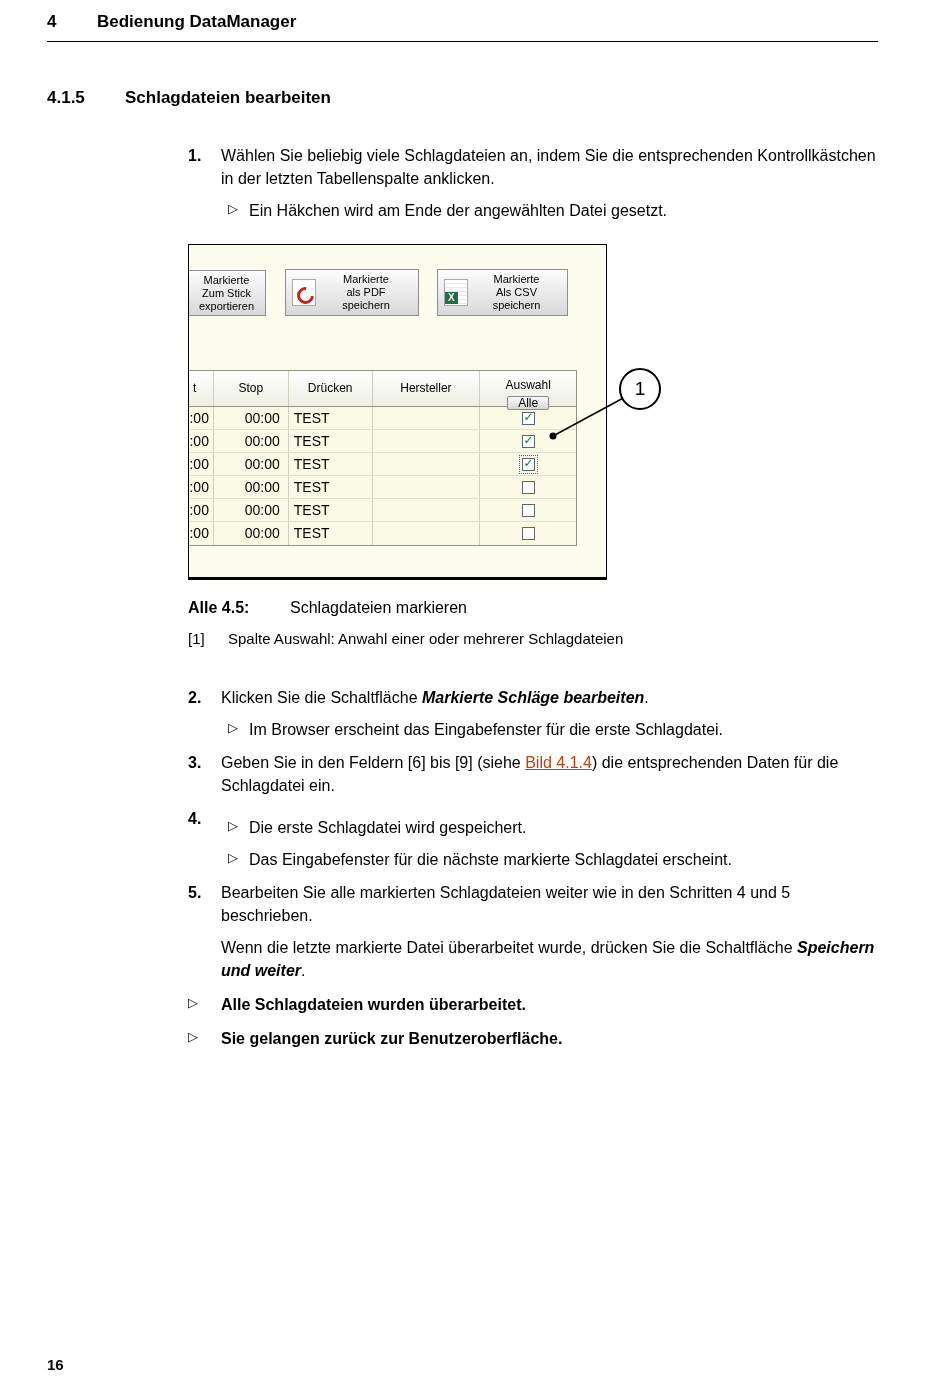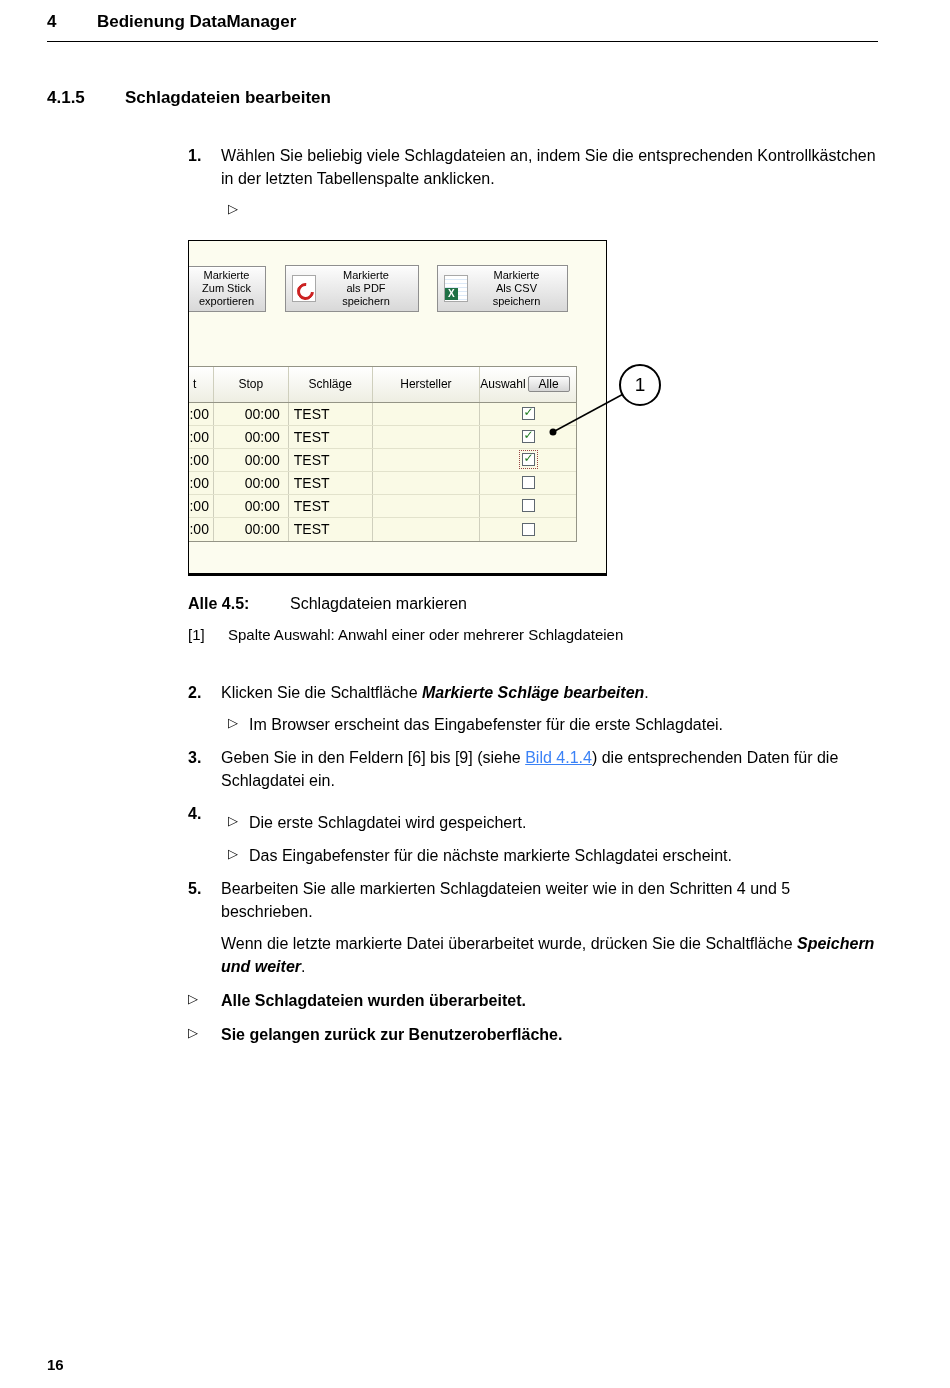--- a/index.html
+++ b/index.html
@@ -23,21 +23,21 @@
   .step.mt-lg{margin-top:36px;}
   .step .num{width:33px;flex:none;font-weight:bold;}
   .step .body{flex:1;min-width:0;}
   .ptext{margin:0;}
   .para{margin-top:9px;}
   .result{display:flex;margin-top:9px;margin-left:7px;}
   .arrow{width:21px;flex:none;font-size:13px;transform:translateY(1px);}
   .final-result{display:flex;margin-top:11px;font-weight:bold;}
   .final-result .arrow{width:33px;font-weight:normal;}
   .b{font-weight:bold;font-style:italic;}
-  a.xref{color:#3b82f6;text-decoration:underline;cursor:pointer;}
+  a.xref{color:#c2410c;text-decoration:underline;cursor:pointer;}
 
   
   .figure-area{position:relative;margin-top:22px;width:690px;height:336px;}
   .figure-box{position:absolute;left:0;top:0;width:419px;height:336px;border:1px solid #000;
               border-bottom-width:3px;background:#fcfcef;z-index:1;}
   .fig-inner{position:absolute;left:0;top:0;right:0;bottom:0;overflow:hidden;}
 
   .fbtn{position:absolute;display:flex;align-items:center;appearance:none;cursor:default;
         border:1px solid #8f8f8f;background:linear-gradient(#fdfdfd,#d8d8d8);box-shadow:inset 0 1px 0 #fff;
         font-family:inherit;font-size:11px;line-height:13px;color:#000;padding:0 2px;}
@@ -65,21 +65,21 @@
   .c-start{width:25px;}
   .c-stop{width:75px;}
   .c-duenger{width:84px;}
   .c-herst{width:108px;}
   .c-auswahl{width:96px;}
   .th.c-start{justify-content:flex-start;padding-left:4px;}
   .td.c-start{justify-content:flex-end;padding-right:4px;}
   .td.c-stop{justify-content:flex-end;padding-right:8px;}
   .td.c-duenger{justify-content:flex-start;padding-left:5px;}
   .td.c-auswahl{justify-content:center;}
-  .th.c-auswahl{flex-direction:row;justify-content:flex-start;gap:2px;padding:0 0;}
+  .th.c-auswahl{flex-direction:column;justify-content:flex-start;gap:2px;padding:6px 0;}
   .alle-btn{appearance:none;width:42px;height:16px;font-family:inherit;font-size:12px;line-height:1;
         background:linear-gradient(#fbfbfb,#d6d6d6);border:1px solid #8a8a8a;border-radius:2px;cursor:default;}
   .checkbox{width:13px;height:13px;border:1px solid #5e6770;background:#fff;display:inline-block;position:relative;}
   .checkbox.checked::after{content:"✓";position:absolute;left:1px;top:-2px;font-size:12px;font-weight:bold;
         color:#1c7a1c;line-height:13px;}
   .checkbox.focused{outline:1px dotted #984444;outline-offset:2px;}
 
   
   .callout-line{position:absolute;left:0;top:0;z-index:2;pointer-events:none;}
   .callout-circle{position:absolute;left:431px;top:124px;width:42px;height:42px;border:2px solid #000;
@@ -112,20 +112,21 @@
     </div>
 
     <div class="steps">
 
       <div class="step">
         <span class="num">1.</span>
         <div class="body">
           <p class="ptext">Wählen Sie beliebig viele Schlagdateien an, indem Sie die entsprechenden Kontrollkästchen in der letzten Tabellenspalte anklicken.</p>
           <div class="result">
             <span class="arrow">▷</span>
+            <span class="rtext">Ein Häkchen wird am Ende der angewählten Datei gesetzt.</span>
           </div>
         </div>
       </div>
 
       <div class="figure-area">
         <div class="figure-box">
           <div class="fig-inner">
 
             <button class="fbtn btn-export">
               <span class="btn-lines">
@@ -150,21 +151,21 @@
                 <span class="bline">Markierte</span>
                 <span class="bline">Als CSV</span>
                 <span class="bline">speichern</span>
               </span>
             </button>
 
             <div class="ftable">
               <div class="thead">
                 <div class="th c-start">t</div>
                 <div class="th c-stop">Stop</div>
-                <div class="th c-duenger">Schläge</div>
+                <div class="th c-duenger">Drücken</div>
                 <div class="th c-herst">Hersteller</div>
                 <div class="th c-auswahl">
                   <span class="aus-label">Auswahl</span>
                   <button class="alle-btn">Alle</button>
                 </div>
               </div>
 
               <div class="trow">
                 <div class="td c-start">:00</div>
                 <div class="td c-stop">00:00</div>

